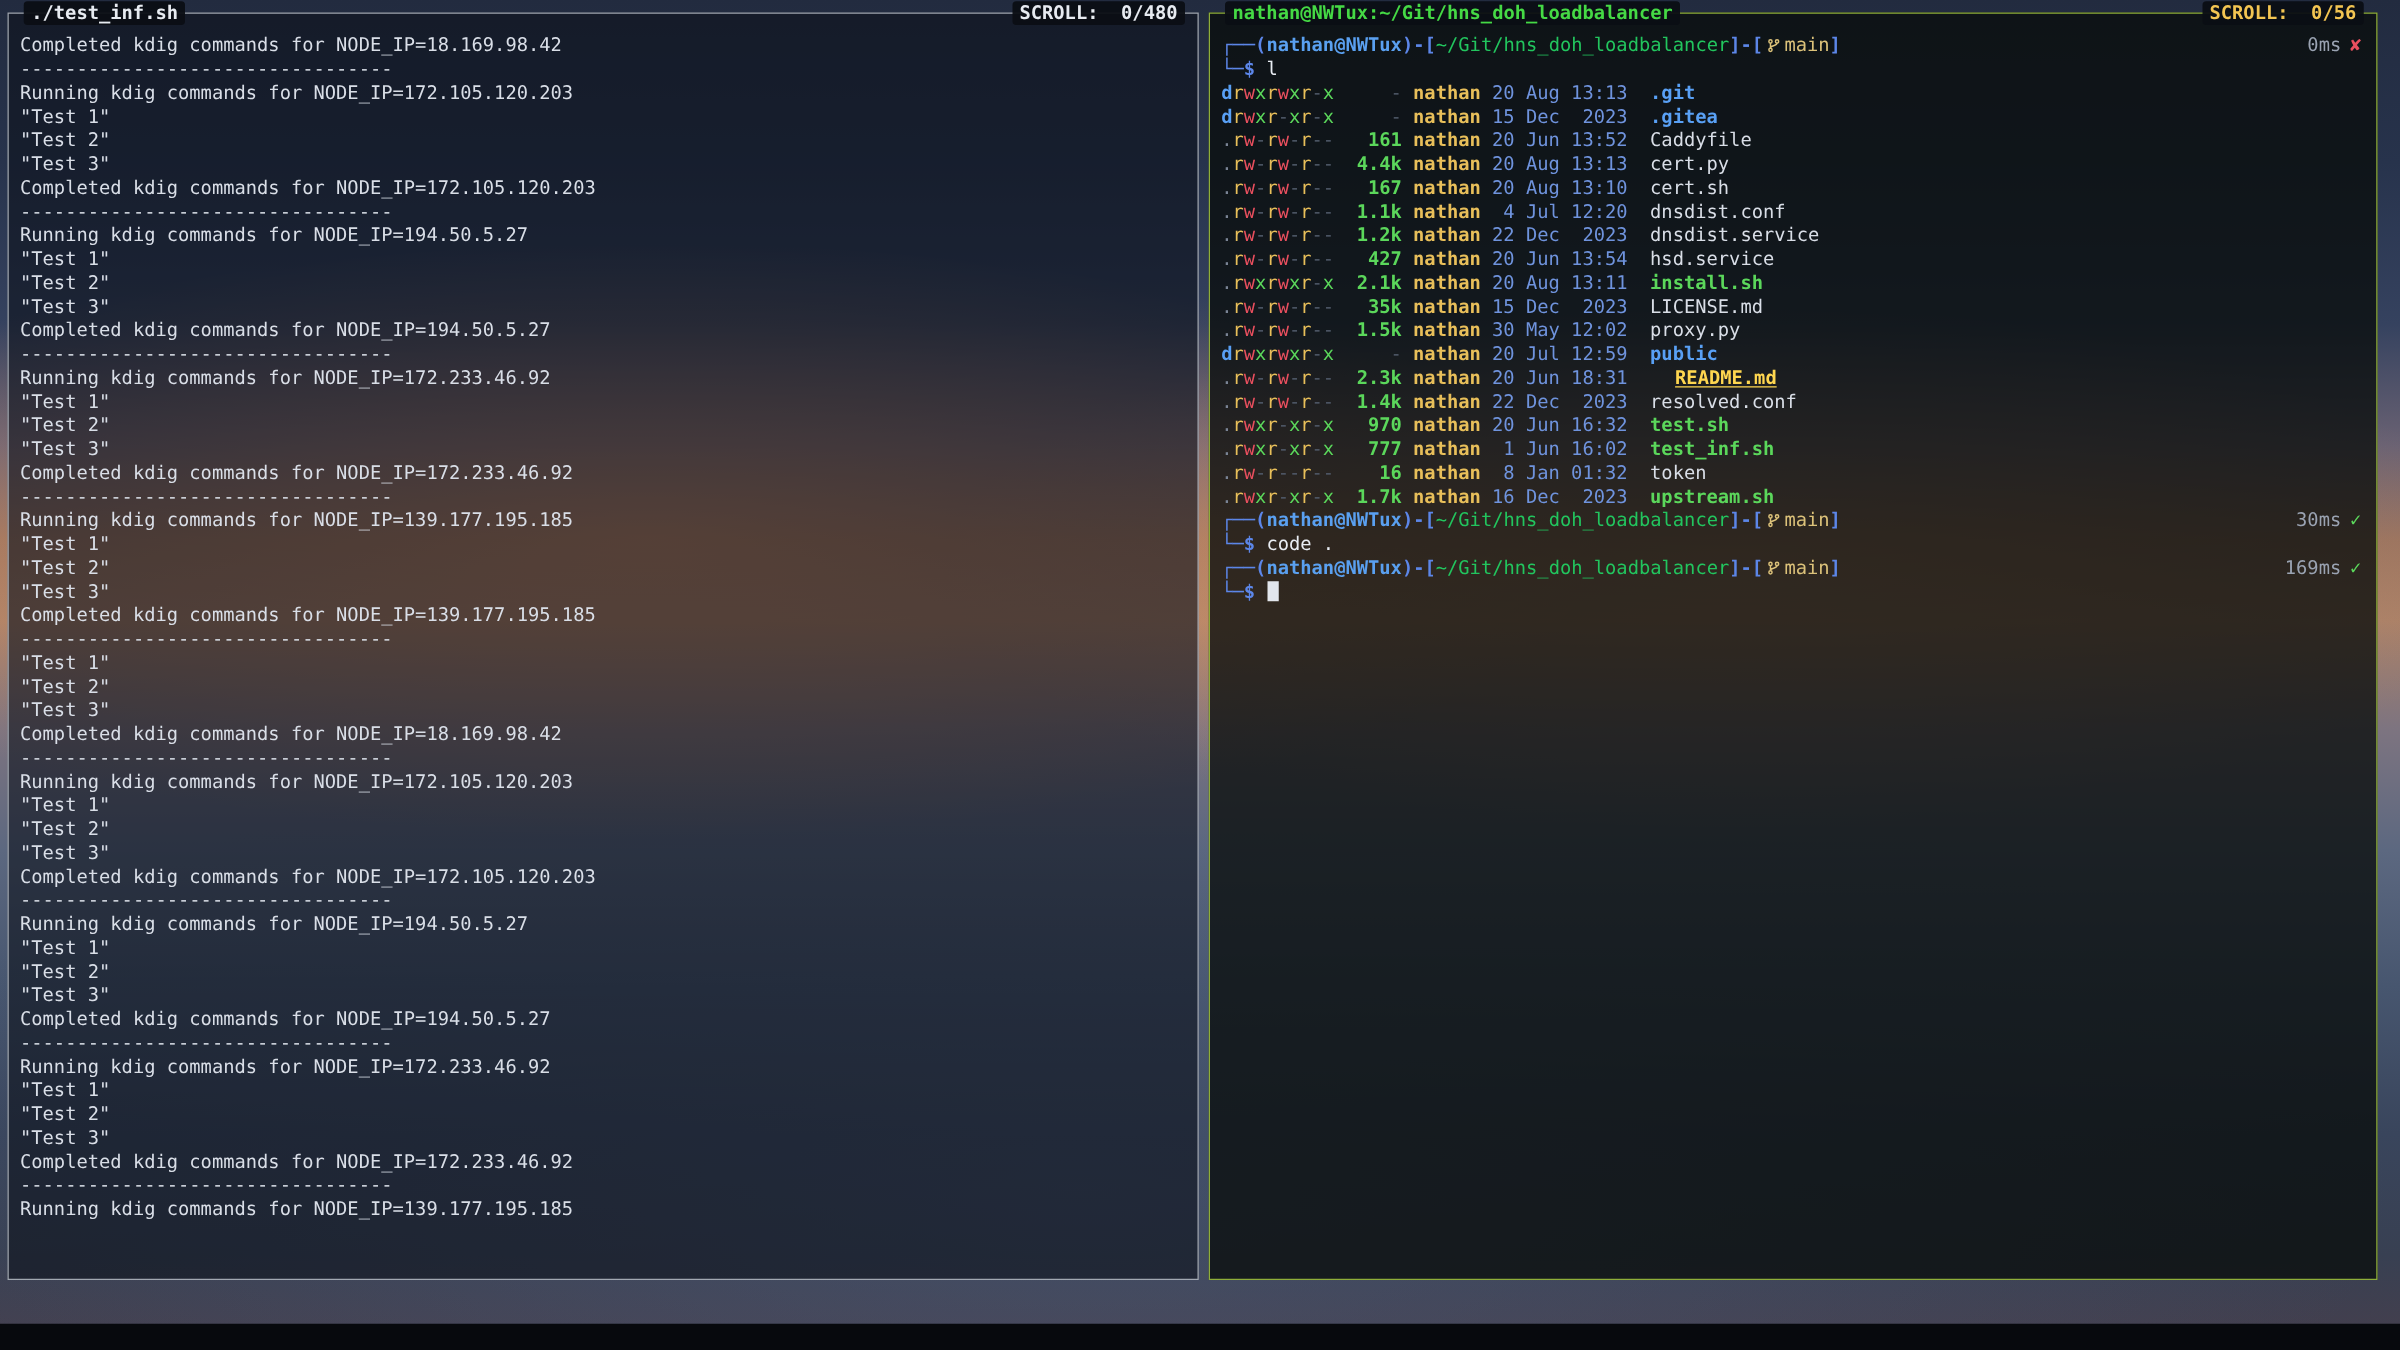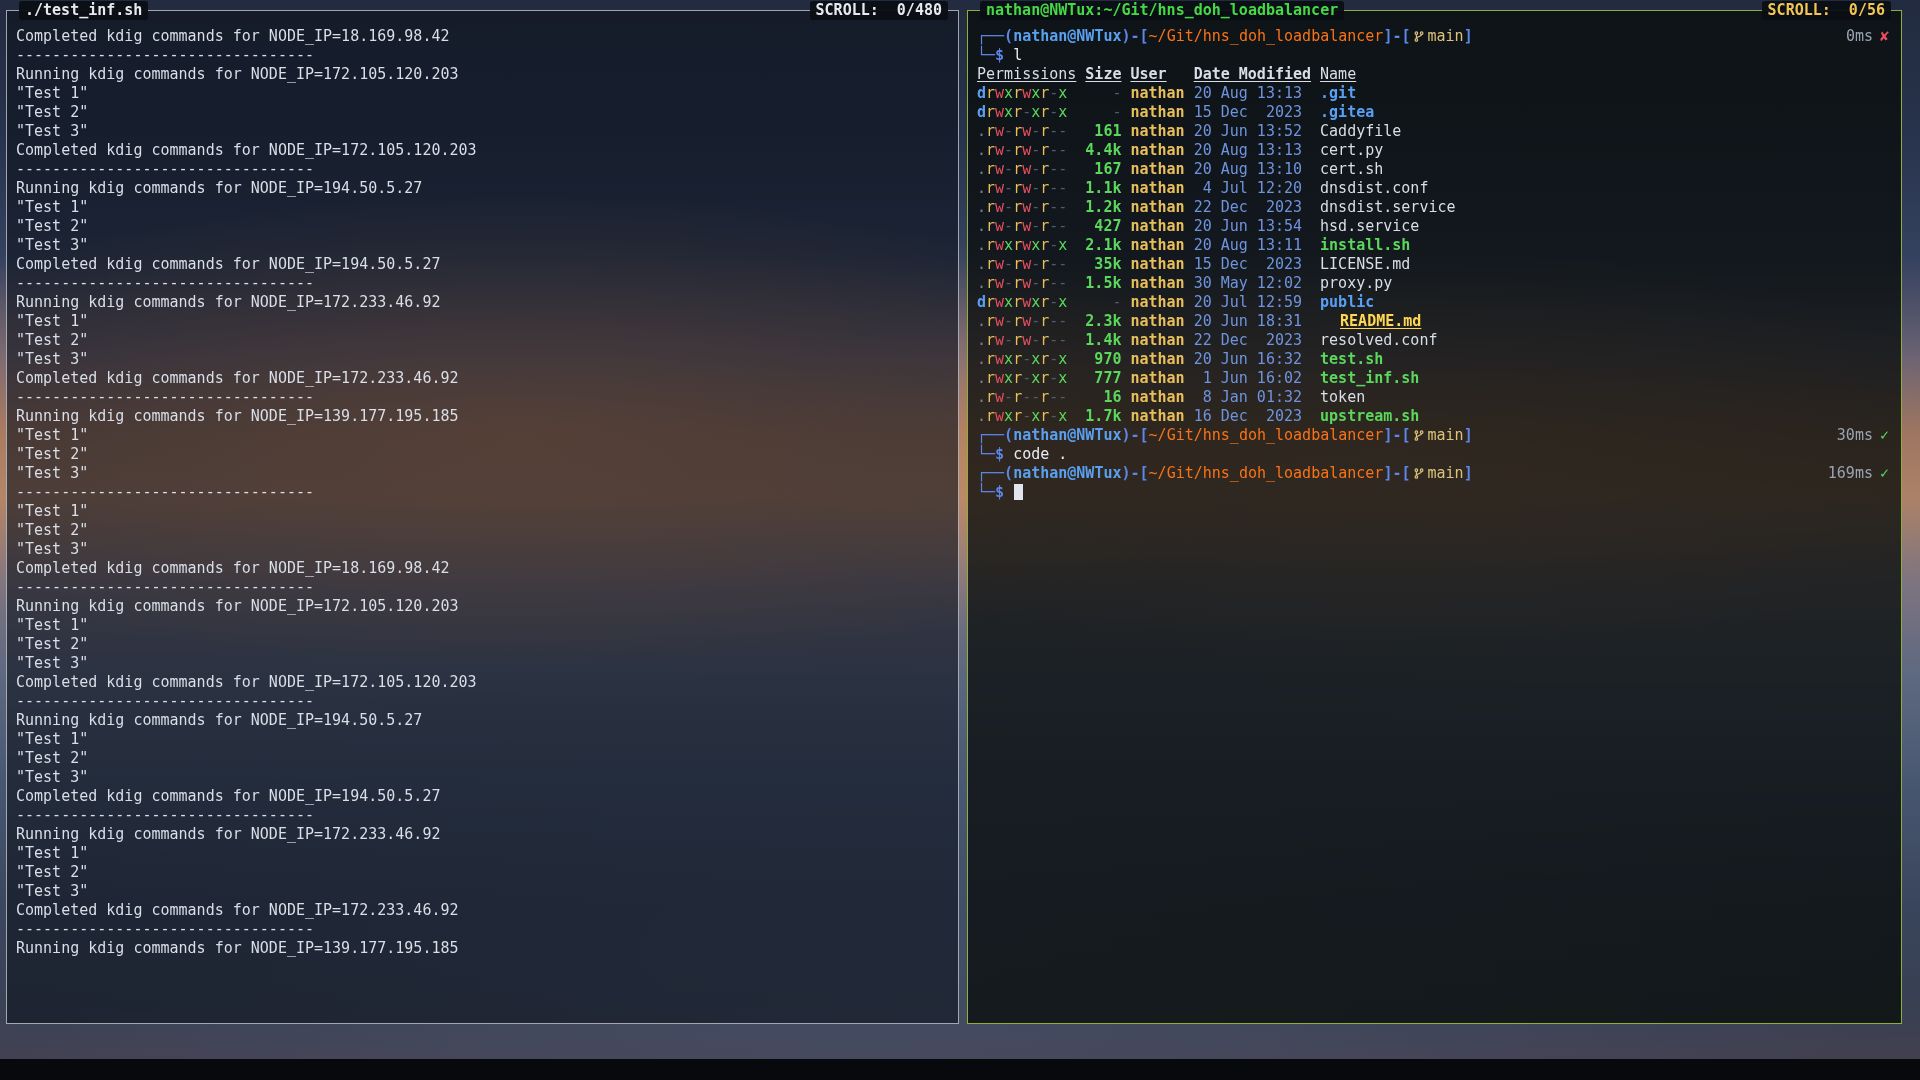--- a/index.html
+++ b/index.html
@@ -33,21 +33,21 @@
   .pane-left .pane-title{color:#e7ebf1;}
   .pane-left .pane-scroll{color:#e7ebf1;}
   .pane-right .pane-title{color:#45d945;}
   .pane-right .pane-scroll{color:#f3c552;}
   .pane-content{position:absolute;left:0;right:0;top:0;bottom:0;padding:16px 8px 6px 9px;overflow:hidden;color:var(--fg);}
   .term-line{height:19px;white-space:pre;}
   
   .prompt-row{display:flex;justify-content:space-between;align-items:center;padding-right:4px;}
   .p-frame{color:var(--frame-blue);font-weight:bold;}
   .p-user{color:#5aa0f0;font-weight:bold;}
-  .p-path{color:#f97316;}
+  .p-path{color:#22c55e;}
   .p-branch{color:var(--branch-yellow);}
   .p-branch-icon{color:var(--branch-yellow);}
   .p-branch-icon svg{vertical-align:-2px;margin:0 3px 0 2px;}
   .p-cmd{color:#e9edf3;}
   .timer{color:var(--timer-grey);}
   .mark{font-weight:bold;margin-left:7px;}
   .mark.ok{color:var(--t-green);}
   .mark.err{color:var(--t-red);}
   .cursor{display:inline-block;width:9px;height:16px;background:#e2e6ec;vertical-align:-3px;margin-left:1px;}
   
@@ -108,20 +108,21 @@
       <div class="term-line">Running kdig commands for NODE_IP=172.233.46.92</div>
       <div class="term-line">"Test 1"</div>
       <div class="term-line">"Test 2"</div>
       <div class="term-line">"Test 3"</div>
       <div class="term-line">Completed kdig commands for NODE_IP=172.233.46.92</div>
       <div class="term-line">---------------------------------</div>
       <div class="term-line">Running kdig commands for NODE_IP=139.177.195.185</div>
       <div class="term-line">"Test 1"</div>
       <div class="term-line">"Test 2"</div>
       <div class="term-line">"Test 3"</div>
+      <div class="term-line">Completed kdig commands for NODE_IP=139.177.195.185</div>
       <div class="term-line">---------------------------------</div>
       <div class="term-line">"Test 1"</div>
       <div class="term-line">"Test 2"</div>
       <div class="term-line">"Test 3"</div>
       <div class="term-line">Completed kdig commands for NODE_IP=18.169.98.42</div>
       <div class="term-line">---------------------------------</div>
       <div class="term-line">Running kdig commands for NODE_IP=172.105.120.203</div>
       <div class="term-line">"Test 1"</div>
       <div class="term-line">"Test 2"</div>
       <div class="term-line">"Test 3"</div>
@@ -147,21 +148,20 @@
   <span class="pane-title">nathan@NWTux:~/Git/hns_doh_loadbalancer</span>
   <span class="pane-scroll">SCROLL:  0/56</span>
   <div class="pane-content">
       <div class="term-line prompt-row"><span class="pl"><span class="p-frame">┌──(</span><span class="p-user">nathan@NWTux</span><span class="p-frame">)-[</span><span class="p-path">~/Git/hns_doh_loadbalancer</span><span class="p-frame">]-[</span><span class="p-branch-icon"><svg viewBox="0 0 16 16" width="12" height="13" fill="none" stroke="currentColor" stroke-width="1.6">
               <circle cx="4.5" cy="3.5" r="1.7"></circle>
               <circle cx="4.5" cy="12.5" r="1.7"></circle>
               <circle cx="11.5" cy="3.5" r="1.7"></circle>
               <path d="M4.5 5.2v5.6 M11.5 5.2c0 3.4-7 2.4-7 5.3"></path>
             </svg></span><span class="p-branch">main</span><span class="p-frame">]</span></span><span class="pr"><span class="timer">0ms</span><span class="mark err">✘</span></span></div>
       <div class="term-line"><span class="p-frame">└─$ </span><span class="p-cmd">l</span></div>
-      <div class="term-line hdr"><span class="col w-perms"><span class="u">Permissions</span></span><span class="col w-size"><span class="u">Size</span></span><span class="col w-user"><span class="u">User</span></span><span class="col w-date"><span class="u">Date Modified</span></span><span class="col "><span class="u">Name</span></span></div>
       <div class="term-line"><span class="col w-perms"><span class="pc-d">d</span><span class="pc-r">r</span><span class="pc-w">w</span><span class="pc-x">x</span><span class="pc-r">r</span><span class="pc-w">w</span><span class="pc-x">x</span><span class="pc-r">r</span><span class="pc-n">-</span><span class="pc-x">x</span></span><span class="col w-size size-dash">-</span><span class="col w-user">nathan</span><span class="col w-date">20 Aug 13:13</span><span class="n-dir">.git</span></div>
       <div class="term-line"><span class="col w-perms"><span class="pc-d">d</span><span class="pc-r">r</span><span class="pc-w">w</span><span class="pc-x">x</span><span class="pc-r">r</span><span class="pc-n">-</span><span class="pc-x">x</span><span class="pc-r">r</span><span class="pc-n">-</span><span class="pc-x">x</span></span><span class="col w-size size-dash">-</span><span class="col w-user">nathan</span><span class="col w-date">15 Dec  2023</span><span class="n-dir">.gitea</span></div>
       <div class="term-line"><span class="col w-perms"><span class="pc-dot">.</span><span class="pc-r">r</span><span class="pc-w">w</span><span class="pc-n">-</span><span class="pc-r">r</span><span class="pc-w">w</span><span class="pc-n">-</span><span class="pc-r">r</span><span class="pc-n">-</span><span class="pc-n">-</span></span><span class="col w-size">161</span><span class="col w-user">nathan</span><span class="col w-date">20 Jun 13:52</span><span class="n-file">Caddyfile</span></div>
       <div class="term-line"><span class="col w-perms"><span class="pc-dot">.</span><span class="pc-r">r</span><span class="pc-w">w</span><span class="pc-n">-</span><span class="pc-r">r</span><span class="pc-w">w</span><span class="pc-n">-</span><span class="pc-r">r</span><span class="pc-n">-</span><span class="pc-n">-</span></span><span class="col w-size">4.4k</span><span class="col w-user">nathan</span><span class="col w-date">20 Aug 13:13</span><span class="n-file">cert.py</span></div>
       <div class="term-line"><span class="col w-perms"><span class="pc-dot">.</span><span class="pc-r">r</span><span class="pc-w">w</span><span class="pc-n">-</span><span class="pc-r">r</span><span class="pc-w">w</span><span class="pc-n">-</span><span class="pc-r">r</span><span class="pc-n">-</span><span class="pc-n">-</span></span><span class="col w-size">167</span><span class="col w-user">nathan</span><span class="col w-date">20 Aug 13:10</span><span class="n-file">cert.sh</span></div>
       <div class="term-line"><span class="col w-perms"><span class="pc-dot">.</span><span class="pc-r">r</span><span class="pc-w">w</span><span class="pc-n">-</span><span class="pc-r">r</span><span class="pc-w">w</span><span class="pc-n">-</span><span class="pc-r">r</span><span class="pc-n">-</span><span class="pc-n">-</span></span><span class="col w-size">1.1k</span><span class="col w-user">nathan</span><span class="col w-date"> 4 Jul 12:20</span><span class="n-file">dnsdist.conf</span></div>
       <div class="term-line"><span class="col w-perms"><span class="pc-dot">.</span><span class="pc-r">r</span><span class="pc-w">w</span><span class="pc-n">-</span><span class="pc-r">r</span><span class="pc-w">w</span><span class="pc-n">-</span><span class="pc-r">r</span><span class="pc-n">-</span><span class="pc-n">-</span></span><span class="col w-size">1.2k</span><span class="col w-user">nathan</span><span class="col w-date">22 Dec  2023</span><span class="n-file">dnsdist.service</span></div>
       <div class="term-line"><span class="col w-perms"><span class="pc-dot">.</span><span class="pc-r">r</span><span class="pc-w">w</span><span class="pc-n">-</span><span class="pc-r">r</span><span class="pc-w">w</span><span class="pc-n">-</span><span class="pc-r">r</span><span class="pc-n">-</span><span class="pc-n">-</span></span><span class="col w-size">427</span><span class="col w-user">nathan</span><span class="col w-date">20 Jun 13:54</span><span class="n-file">hsd.service</span></div>
       <div class="term-line"><span class="col w-perms"><span class="pc-dot">.</span><span class="pc-r">r</span><span class="pc-w">w</span><span class="pc-x">x</span><span class="pc-r">r</span><span class="pc-w">w</span><span class="pc-x">x</span><span class="pc-r">r</span><span class="pc-n">-</span><span class="pc-x">x</span></span><span class="col w-size">2.1k</span><span class="col w-user">nathan</span><span class="col w-date">20 Aug 13:11</span><span class="n-exec">install.sh</span></div>
       <div class="term-line"><span class="col w-perms"><span class="pc-dot">.</span><span class="pc-r">r</span><span class="pc-w">w</span><span class="pc-n">-</span><span class="pc-r">r</span><span class="pc-w">w</span><span class="pc-n">-</span><span class="pc-r">r</span><span class="pc-n">-</span><span class="pc-n">-</span></span><span class="col w-size">35k</span><span class="col w-user">nathan</span><span class="col w-date">15 Dec  2023</span><span class="n-file">LICENSE.md</span></div>

